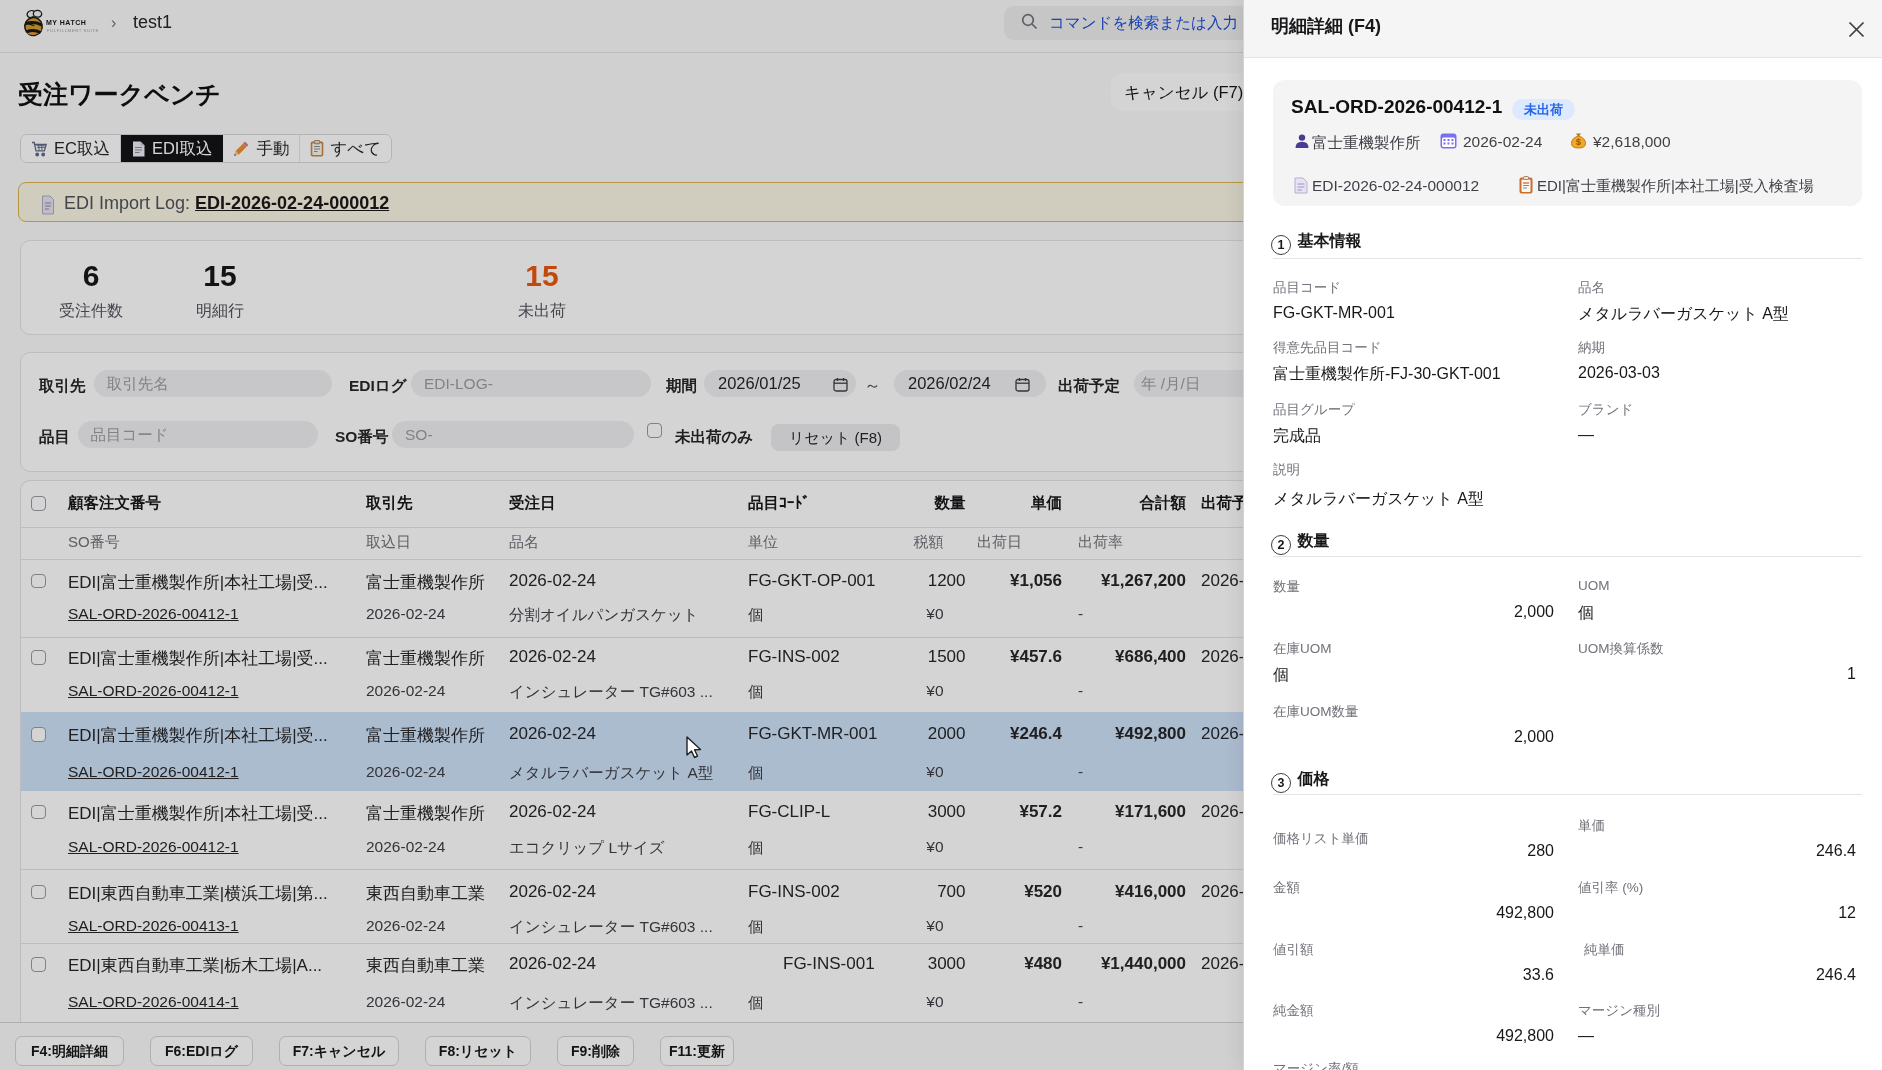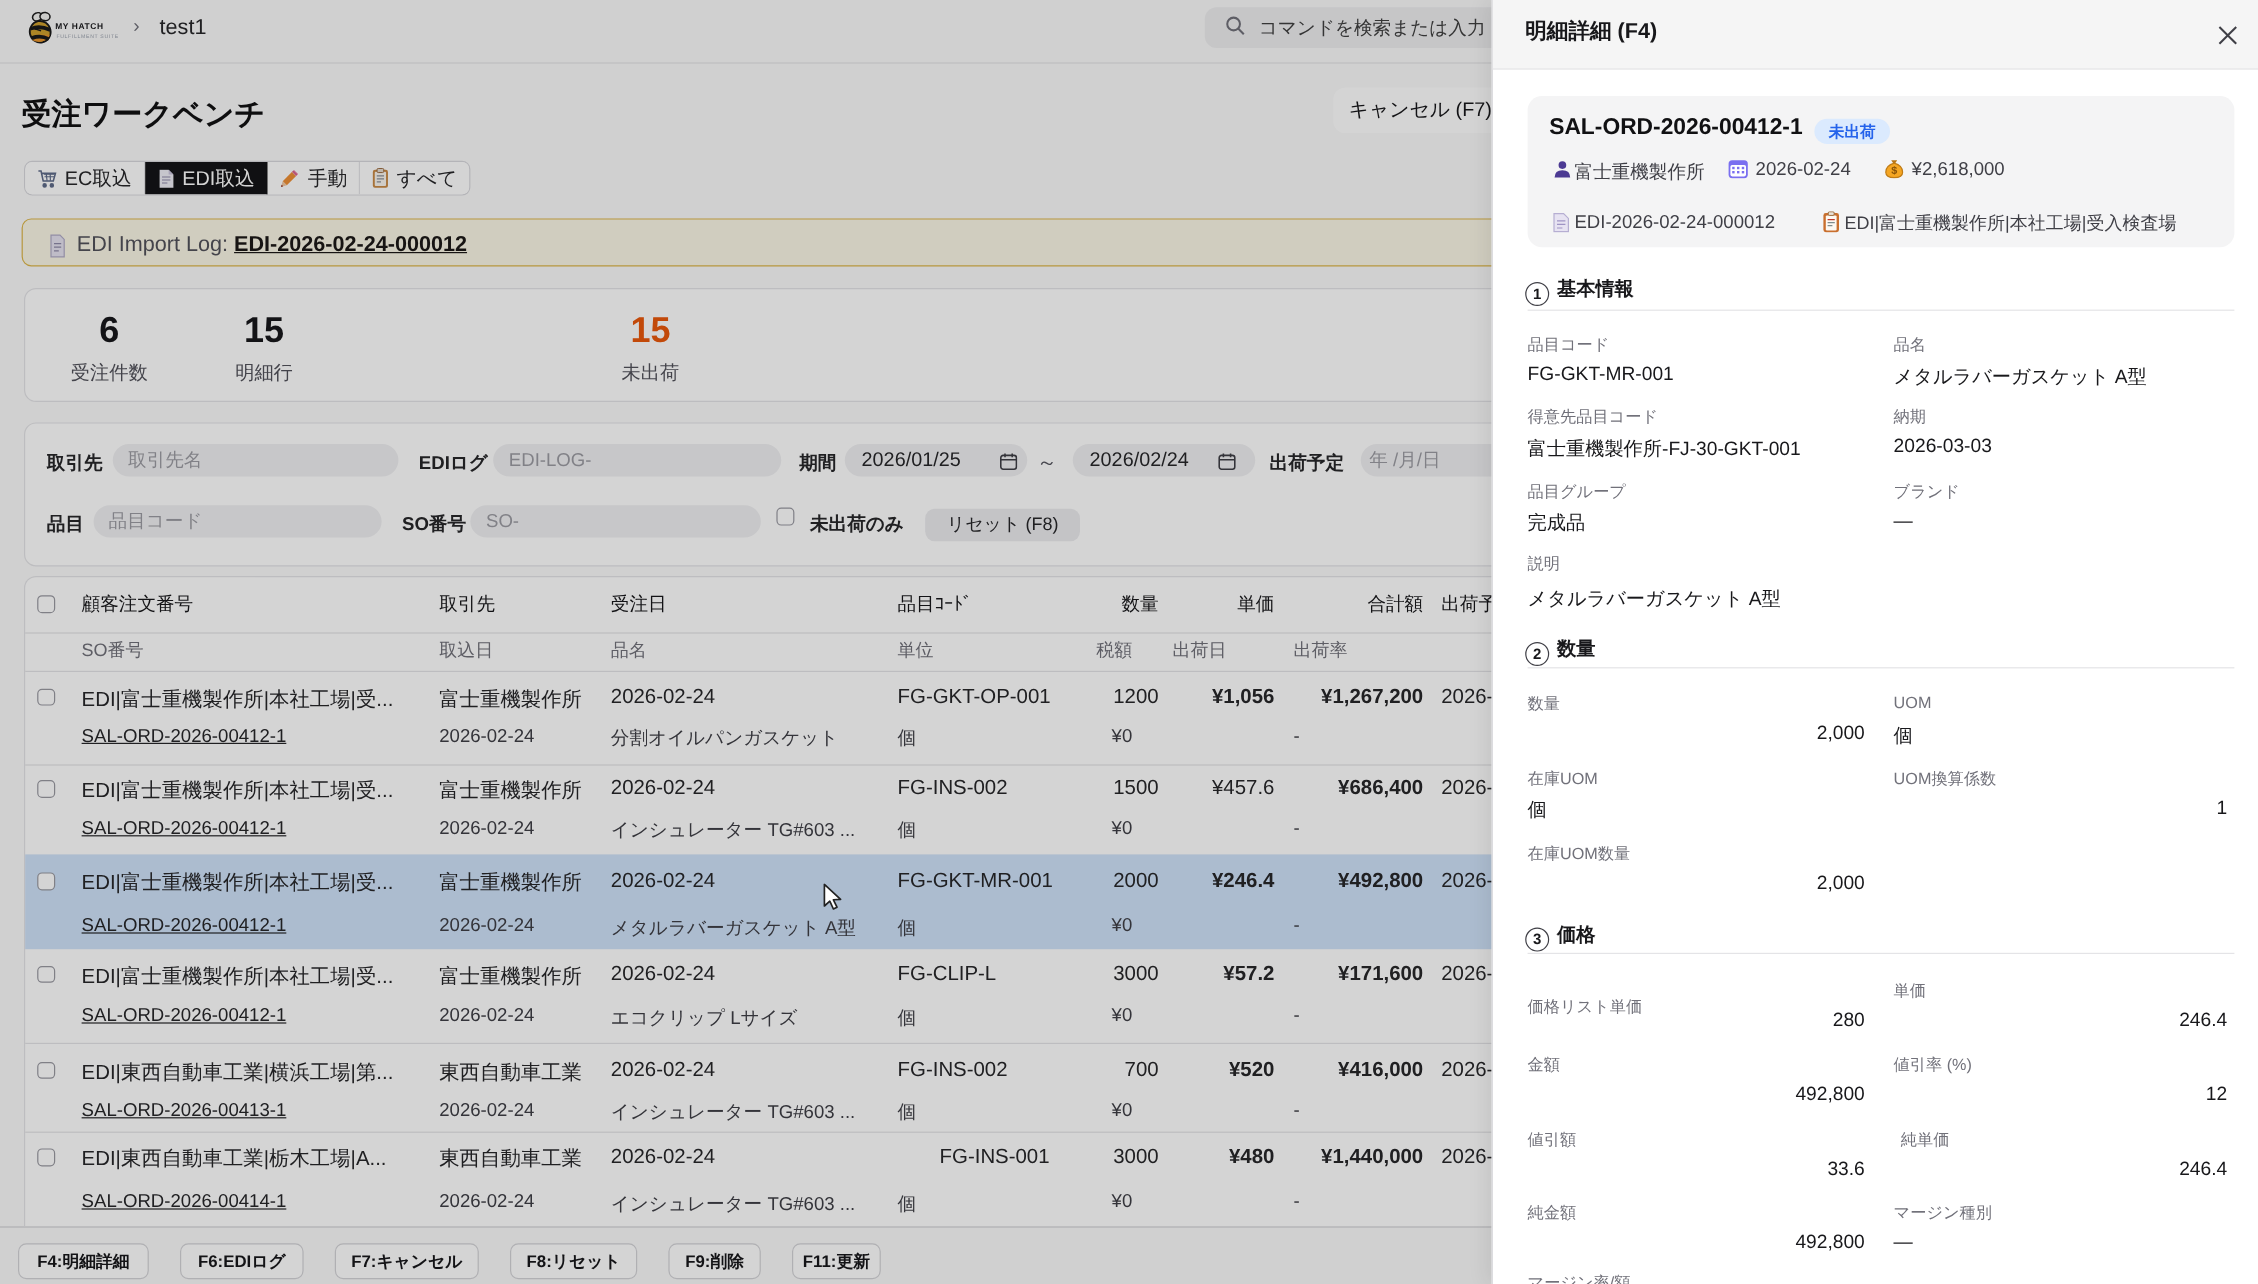--- a/index.html
+++ b/index.html
@@ -7,21 +7,21 @@
   body { font-family:"Liberation Sans", sans-serif; background:#fafafa; color:#18181b;
          -webkit-font-smoothing:antialiased; position:relative; }
   .abs { position:absolute; }
   
   .hdr { position:absolute; left:0; top:0; width:1882px; height:53px; background:#fafafa;
          border-bottom:1px solid #e4e4e7; }
   .crumb-sep { position:absolute; left:111px; top:14px; color:#71717a; font-size:16px; }
   .crumb { position:absolute; left:133px; top:12px; font-size:18px; color:#27272a; }
   .search { position:absolute; left:1004px; top:6px; width:330px; height:34px; background:#eeeef0;
             border-radius:10px; }
-  .search .ph { position:absolute; left:45px; top:6.5px; font-size:15.5px; color:#404040; }
+  .search .ph { position:absolute; left:45px; top:6.5px; font-size:15.5px; color:#1d4ed8; }
   
   .h1 { position:absolute; left:18px; top:78px; font-size:25px; font-weight:700; color:#111113; }
   .cancelbtn { position:absolute; left:1111px; top:73px; width:210px; height:38px;
                background:#fff; border-radius:10px; font-size:16.5px; color:#18181b; line-height:38px; padding-left:13px;}
   
   .tabs { position:absolute; left:20px; top:134px; height:29px; display:flex; border:1px solid #d9d9de;
           border-radius:7px; background:#fff; overflow:hidden; }
   .tab { display:flex; align-items:center; gap:6px; padding:0 10px; font-size:16.5px; color:#27272a;
          border-right:1px solid #e4e4e7; background:#fff; }
   .tab:last-child { border-right:none; }
@@ -50,21 +50,21 @@
   .cb { position:absolute; width:15px; height:15px; border:1.5px solid #9a9aa2; border-radius:4px; background:#fff; }
   
   .tbl { position:absolute; left:20px; top:480px; width:1842px; height:542px; background:#fff;
          border:1px solid #e4e4e7; border-radius:10px 10px 0 0; border-bottom:none; }
   .hair { position:absolute; left:0; width:1840px; height:1px; background:#e4e4e7; }
   .cell { position:absolute; white-space:nowrap; }
   .c-num { text-align:right; }
   .l1 { font-size:17px; color:#27272a; }
   .l2 { font-size:15.5px; color:#3f3f46; }
   .solink { text-decoration:underline; color:#27272a; }
-  .hd1 { font-size:15.5px; font-weight:400; color:#18181b; }
+  .hd1 { font-size:15.5px; font-weight:700; color:#18181b; }
   .hd2 { font-size:15px; color:#71717a; }
   .selrow { background:#cfe2f9; }
   
   .footline { position:absolute; left:0; top:1022px; width:1882px; height:1px; background:#d4d4d8; }
   .fbtn { position:absolute; top:1036px; height:30px; border:1px solid #d4d4d8; background:#fff; border-radius:7px;
           font-size:14px; font-weight:700; color:#18181b; line-height:28px; text-align:center; }
   
   .overlay { position:absolute; left:0; top:0; width:1882px; height:1070px; background:rgba(0,0,0,0.17); z-index:50; }
   
   .panel { position:absolute; left:1243px; top:0; width:639px; height:1070px; background:#fff; z-index:60;
@@ -246,21 +246,21 @@
     <div class="cell l2" style="left:727px;top:123.5px;">個</div>
     <div class="cell l2 c-num" style="left:702.6px;top:123.5px;width:220px;">¥0</div>
     <div class="cell l2" style="left:1057px;top:123.5px;">-</div>
     <div class="hair" style="top:156.0px"></div>
     <div class="cb" style="left:10px;top:169.3px;width:14.5px;height:14.5px"></div>
     <div class="cell l1" style="left:47px;top:166.3px;">EDI|富士重機製作所|本社工場|受...</div>
     <div class="cell l1" style="left:345px;top:166.3px;">富士重機製作所</div>
     <div class="cell l1" style="left:488px;top:166.3px;">2026-02-24</div>
     <div class="cell l1" style="left:727px;top:166.3px;">FG-INS-002</div>
     <div class="cell l1 c-num" style="left:724.5px;top:166.3px;width:220px;">1500</div>
-    <div class="cell l1 b c-num" style="left:821px;top:166.3px;width:220px;font-weight:400;">¥457.6</div>
+    <div class="cell l1 b c-num" style="left:821px;top:166.3px;width:220px;font-weight:700;">¥457.6</div>
     <div class="cell l1 b c-num" style="left:945px;top:166.3px;width:220px;font-weight:700;">¥686,400</div>
     <div class="cell l1" style="left:1180px;top:166.3px;">2026-02-28</div>
     <div class="cell l2 solink" style="left:47px;top:200.8px;">SAL-ORD-2026-00412-1</div>
     <div class="cell l2" style="left:345px;top:200.8px;">2026-02-24</div>
     <div class="cell l2" style="left:488px;top:200.8px;">インシュレーター TG#603 ...</div>
     <div class="cell l2" style="left:727px;top:200.8px;">個</div>
     <div class="cell l2 c-num" style="left:702.6px;top:200.8px;width:220px;">¥0</div>
     <div class="cell l2" style="left:1057px;top:200.8px;">-</div>
     <div class="selrow" style="position:absolute;left:0;top:231.2px;width:1841px;height:79.1px"></div>
     <div class="cb" style="left:10px;top:246.1px;width:14.5px;height:14.5px"></div>

